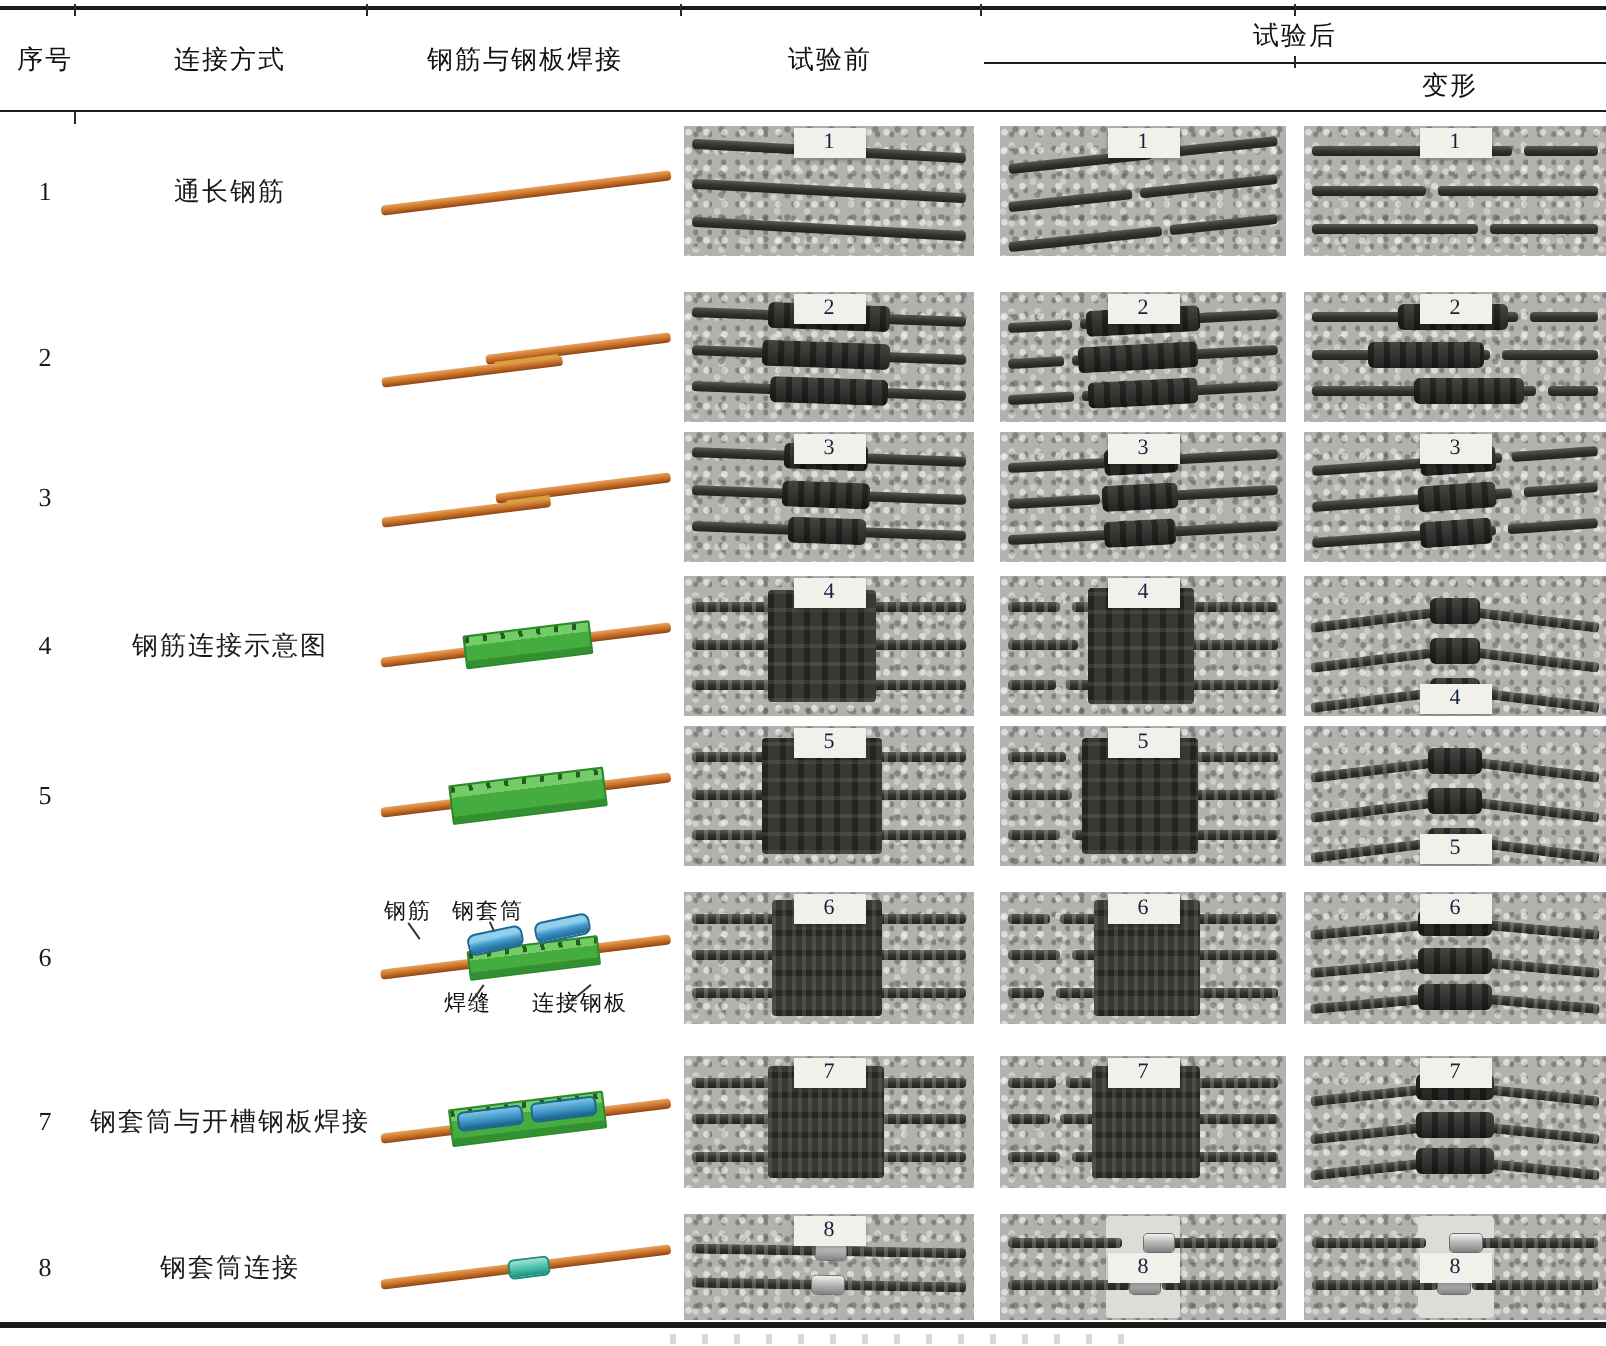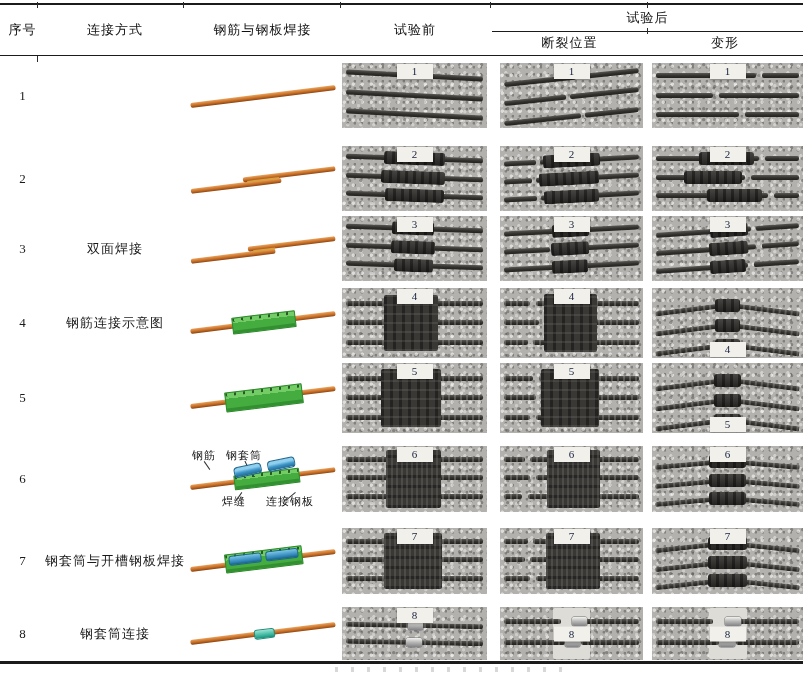--- a/index.html
+++ b/index.html
@@ -87,25 +87,25 @@
   <div class="ln" style="left:0;right:0;top:55px;height:1px"></div>
   <div class="tick" style="left:37px;top:56px"></div>
   <div class="ln" style="left:0;right:0;top:661px;height:3px"></div>
   <div class="caption-cut"></div>
 
   <div class="hcell" style="left:0;width:45px;top:5px;height:50px">序号</div>
   <div class="hcell" style="left:45px;width:140px;top:5px;height:50px">连接方式</div>
   <div class="hcell" style="left:185px;width:155px;top:5px;height:50px">钢筋与钢板焊接</div>
   <div class="hcell" style="left:340px;width:150px;top:5px;height:50px">试验前</div>
   <div class="hcell" style="left:492px;right:0;top:5px;height:26px">试验后</div>
-  <div class="hcell" style="left:492px;width:155px;top:32px;height:22px">断裂位置</div>
   <div class="hcell" style="left:647px;right:0;top:32px;height:22px">变形</div>
 
   <div class="row" style="top:63px;height:65px">
     <div class="no">1</div>
+    <div class="method">通长钢筋</div>
     <div class="schem">
       <div class="srot">
           <div class="srod" style="left:0;right:0;top:20px"></div>
         </div>
     </div>
     <div class="photo pc1">
         <div class="tag">1</div>
         <div class="rodc" style="top: 16%; transform: rotate(3deg);">
           <div class="seg" style="left: 1%; width: 98%;"></div>
         </div>
@@ -205,21 +205,20 @@
         <div class="rodc" style="top: 72%; transform: rotate(0deg);">
           <div class="seg" style="left: 1%; width: 77%;"></div>
           <div class="seg" style="left: 82%; width: 17%;"></div>
           <div class="joint" style="left: 36%; width: 38%; top: -4px;"></div>
         </div>
       </div>
   </div>
 
   <div class="row" style="top:216px;height:65px">
     <div class="no">3</div>
-    <div class="method">双面焊接</div>
     <div class="schem">
       <div class="srot">
         <div class="srod" style="left:0;width:58%;top:23px"></div>
         <div class="srod" style="left:40%;width:60%;top:18px"></div>
         <div class="weld" style="left:43%;width:15%;top:22px"></div>
       </div>
     </div>
     <div class="photo pc1">
         <div class="tag">3</div>
         <div class="rodc" style="top: 16%; transform: rotate(2deg);">

